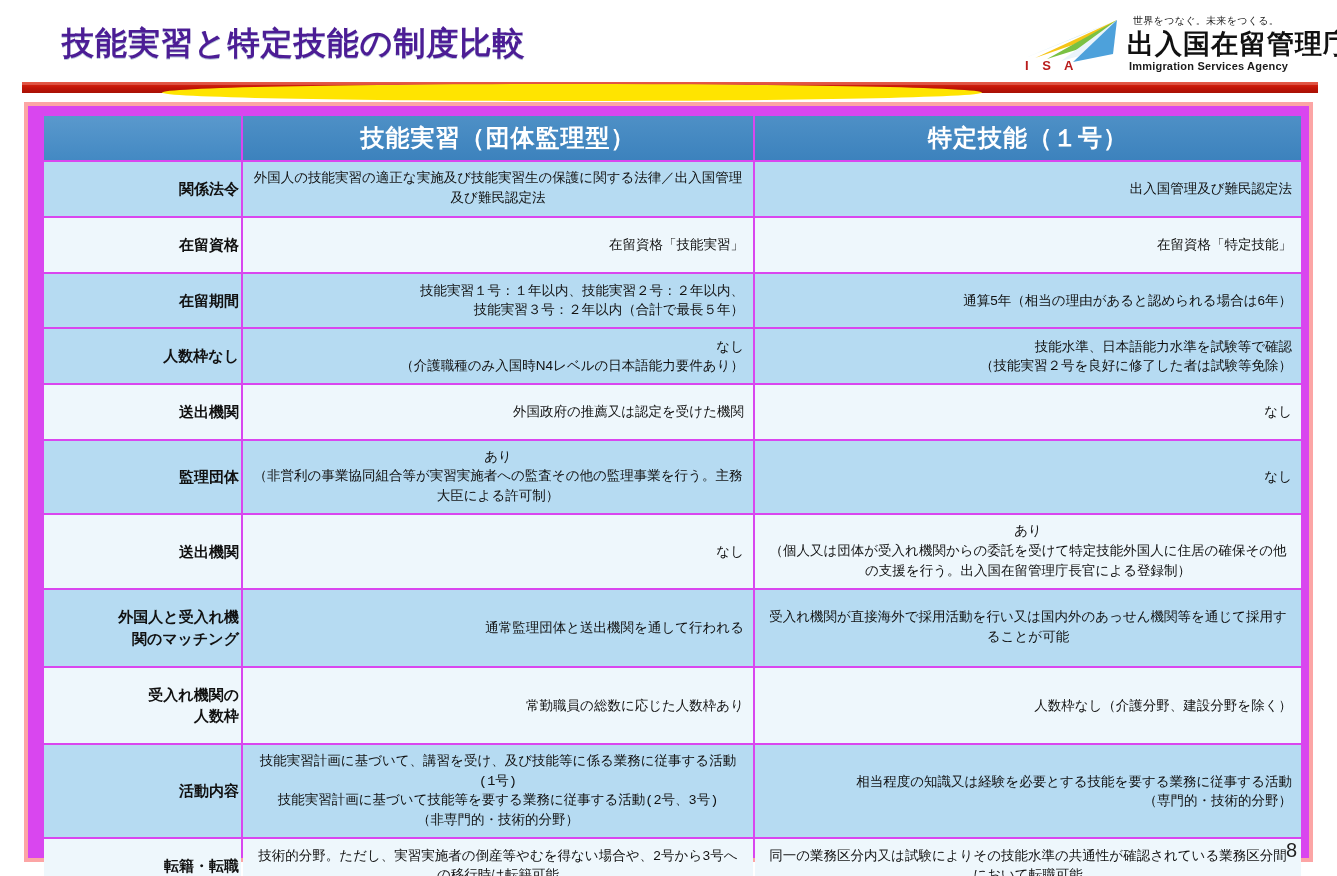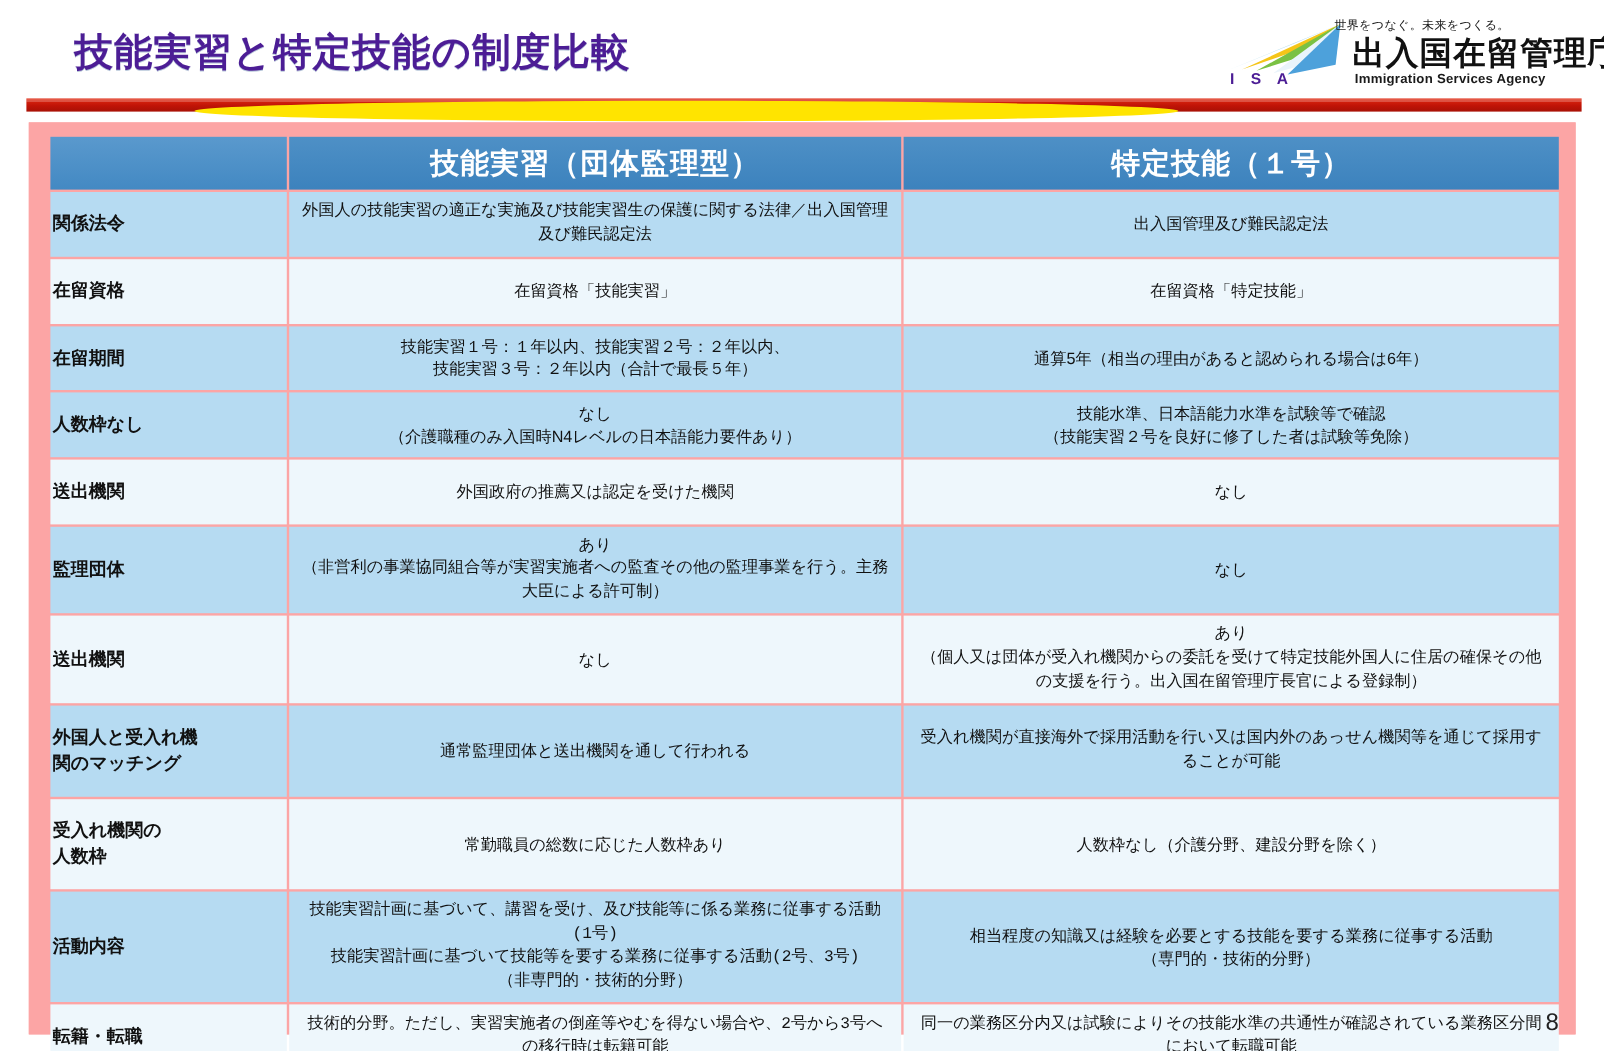--- a/index.html
+++ b/index.html
@@ -28,59 +28,59 @@
   }
   .red-bar::after{
     content:"";position:absolute;left:0;top:0;width:100%;height:3px;
     background:rgba(255,255,255,.22);
   }
   
   .logo{position:absolute;right:20px;top:14px;width:300px;height:66px;}
   .logo-mark{position:absolute;left:0;top:4px;width:104px;height:46px;}
   .logo-isa{
     position:absolute;left:8px;top:44px;font-size:13px;letter-spacing:5px;
-    color:#4c1d95;font-weight:bold;
+    color:#b91c1c;font-weight:bold;
   }
   .logo-tag{
-    position:absolute;left:95px;top:0px;font-size:10px;color:#1a1a1a;
+    position:absolute;left:116px;top:0px;font-size:10px;color:#1a1a1a;
     letter-spacing:.3px;white-space:nowrap;
   }
   .logo-name{
     position:absolute;left:110px;top:12px;font-size:27px;font-weight:bold;
     color:#111;letter-spacing:1px;white-space:nowrap;
   }
   .logo-en{
     position:absolute;left:112px;top:46px;font-size:11px;font-weight:bold;
     color:#1a1a1a;letter-spacing:.2px;white-space:nowrap;
   }
   
   .frame{
     position:absolute;left:24px;top:102px;width:1289px;height:760px;
-    border:2px solid #fca5a5;background:#fca5a5;box-sizing:border-box;
+    border:4px solid #fca5a5;background:#d946ef;box-sizing:border-box;
   }
   .tablewrap{position:absolute;left:14px;top:8px;width:1257px;}
   table{border-collapse:separate;border-spacing:2px 2px;width:1257px;
         table-layout:fixed;}
   col.c0{width:197px;}
   col.c1{width:510px;}
   col.c2{width:546px;}
   th,td{padding:0;vertical-align:middle;}
   thead th{
     background:linear-gradient(180deg,#4e90c6 0%,#3c82bd 100%);
     color:#ffffff;font-size:24px;font-weight:bold;height:44px;
     text-align:center;letter-spacing:1px;
   }
   thead th.corner{background:linear-gradient(180deg,#5a99cd 0%,#4389c3 100%);}
   td{font-size:13.5px;color:#111;line-height:1.45;}
   td.rowhead{
-    text-align:left;font-weight:bold;font-size:15px;color:#111;
+    text-align:right;font-weight:bold;font-size:15px;color:#111;
     padding:16px 2px;
   }
   td.cell{padding:7px 9px;}
-  td.center{text-align:center;margin-top:46px;}
+  td.center{text-align:right;margin-top:46px;}
   td.left{text-align:center;font-family:Liberation Mono, monospace;}
   tr.odd td{background:#b6dbf2;}
   tr.even td{background:#eef7fc;}
   .pagenum{
     position:absolute;right:12px;bottom:-4px;font-size:20px;color:#222;
   }
 </style>
 </head>
 <body>
 

